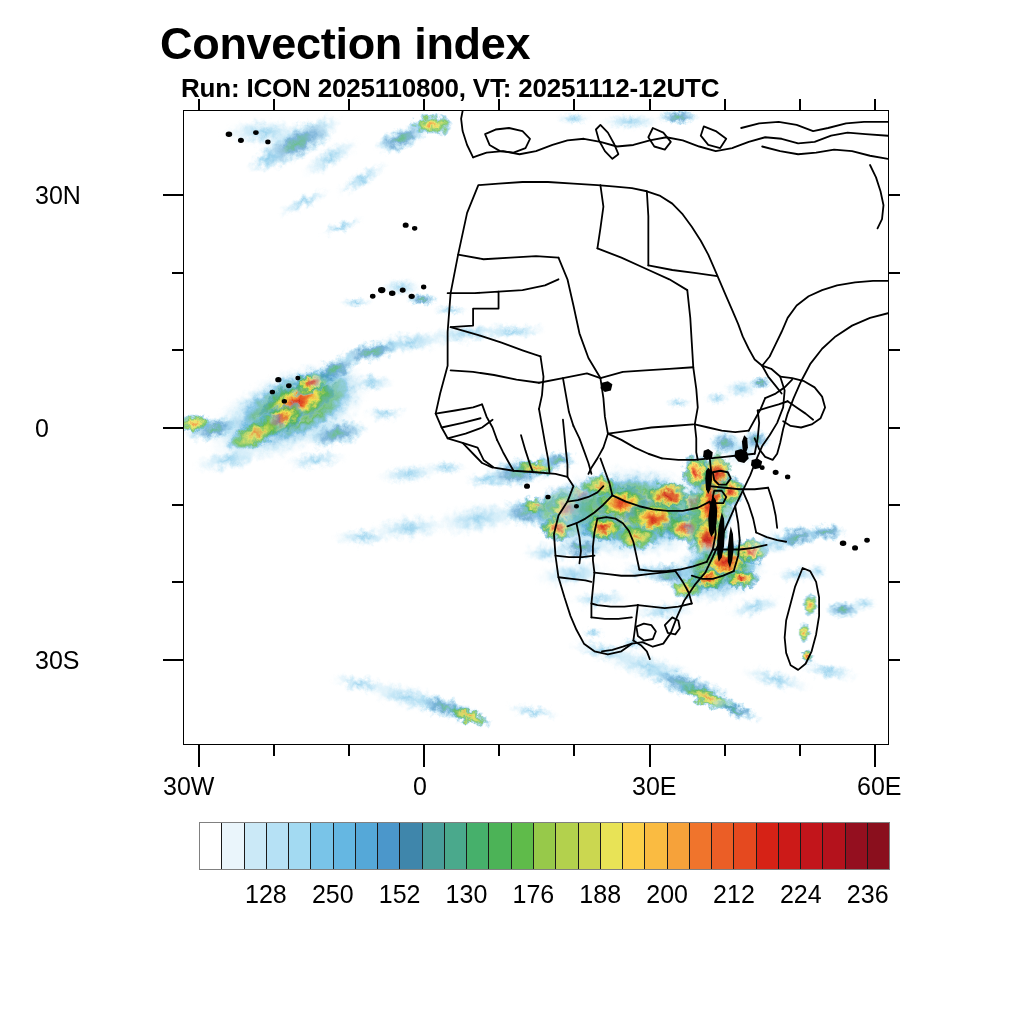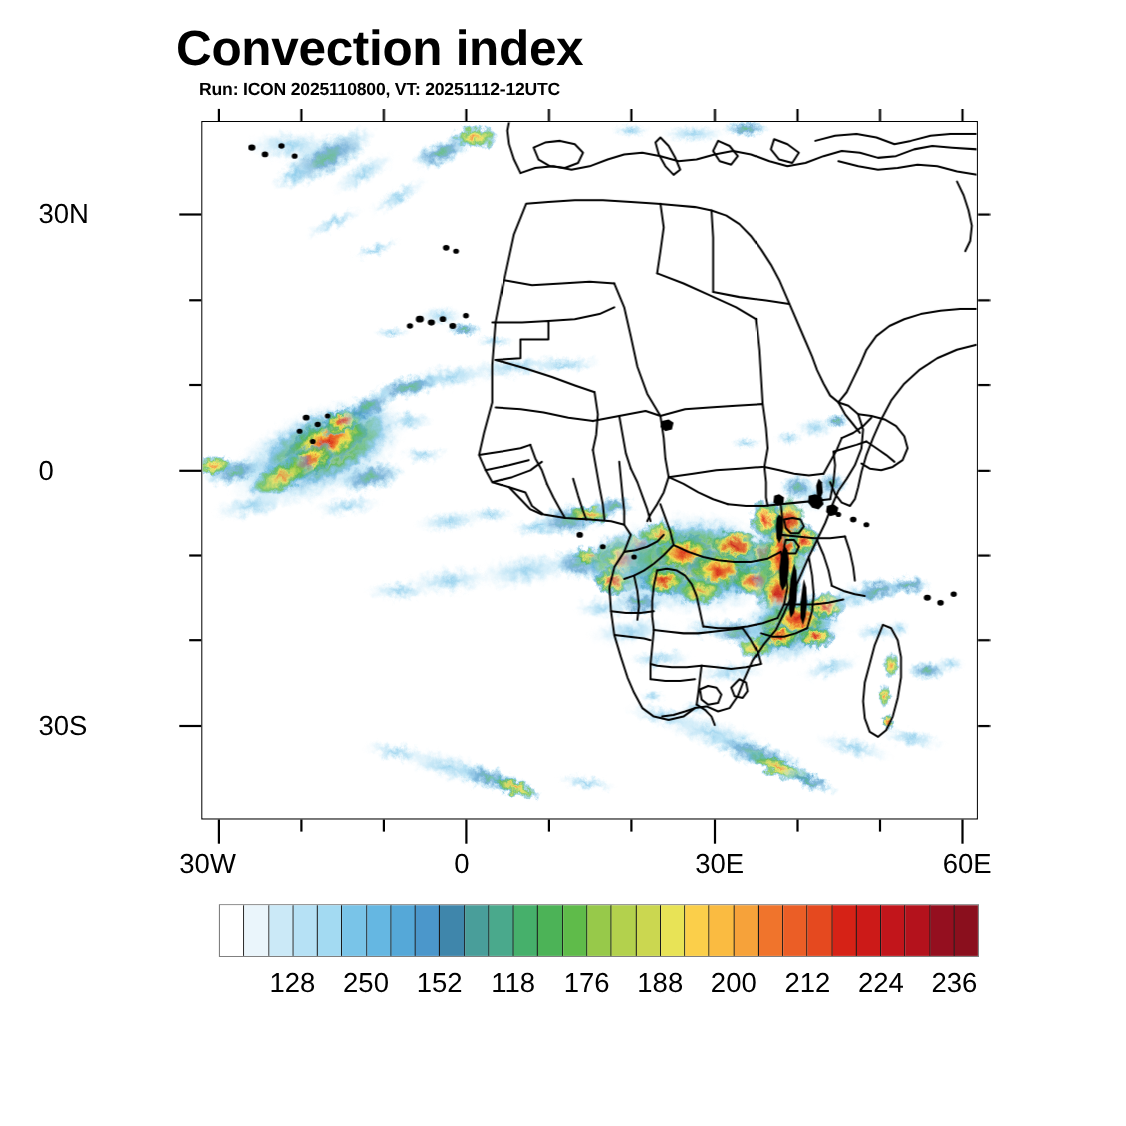--- a/index.html
+++ b/index.html
@@ -2,21 +2,21 @@
 <html><head>
 <meta charset="utf-8">
 <style>
   html,body{margin:0;padding:0;background:#ffffff;}
   body{width:1024px;height:1024px;overflow:hidden;
        font-family:"Liberation Sans","DejaVu Sans",sans-serif;color:#000;}
   #root{position:relative;width:1024px;height:1024px;}
 
   .ttl{position:absolute;font-weight:bold;white-space:nowrap;}
   #title-main{left:160px;top:18px;font-size:45px;letter-spacing:-0.3px;}
-  #title-sub{left:181px;top:73px;font-size:16px;letter-spacing:-0.2px;}
+  #title-sub{left:181px;top:73px;font-size:26px;letter-spacing:-0.2px;}
 
   #plot{position:absolute;left:183px;top:110px;width:706px;height:635px;
         border:1.6px solid #000;box-sizing:border-box;background:#fff;overflow:hidden;}
   #plot svg{display:block;width:100%;height:100%;}
 
   .tick{position:absolute;background:#000;}
   .tick.h{height:1.6px;}
   .tick.v{width:1.6px;}
 
   .axlab{position:absolute;font-size:25px;font-weight:500;white-space:nowrap;}
@@ -517,21 +517,21 @@
       <div class="cell" style="background: rgb(204, 26, 24);"></div>
       <div class="cell" style="background: rgb(194, 21, 27);"></div>
       <div class="cell" style="background: rgb(180, 18, 28);"></div>
       <div class="cell" style="background: rgb(148, 15, 31);"></div>
       <div class="cell" style="background: rgb(138, 15, 29);"></div>
     </div>
 <div id="cbar-labels">
       <div class="cblab" style="left: 265.871px; top: 880px;">128</div>
       <div class="cblab" style="left: 332.742px; top: 880px;">250</div>
       <div class="cblab" style="left: 399.613px; top: 880px;">152</div>
-      <div class="cblab" style="left: 466.484px; top: 880px;">118</div>
+      <div class="cblab" style="left: 466.484px; top: 880px;">130</div>
       <div class="cblab" style="left: 533.355px; top: 880px;">176</div>
       <div class="cblab" style="left: 600.226px; top: 880px;">188</div>
       <div class="cblab" style="left: 667.097px; top: 880px;">200</div>
       <div class="cblab" style="left: 733.968px; top: 880px;">212</div>
       <div class="cblab" style="left: 800.839px; top: 880px;">224</div>
       <div class="cblab" style="left: 867.71px; top: 880px;">236</div>
     </div>
 
 </div>
 

